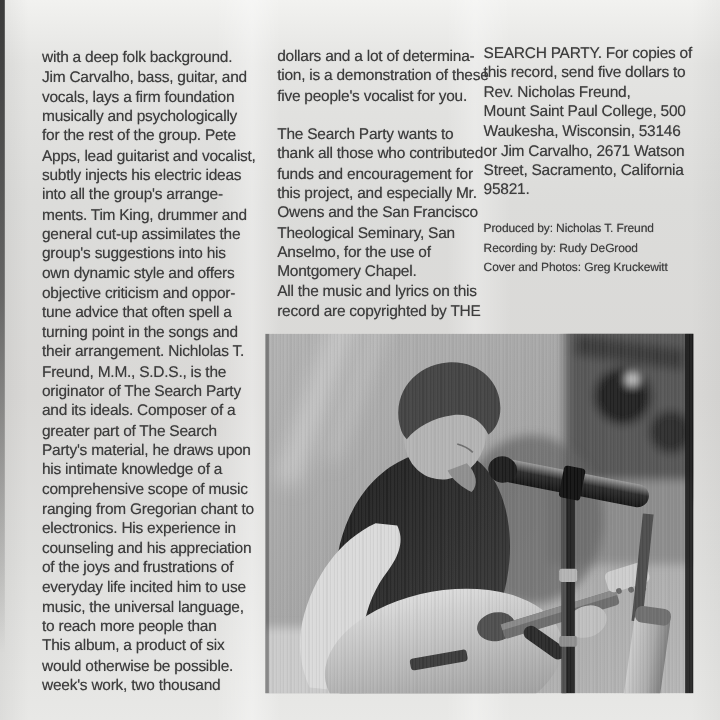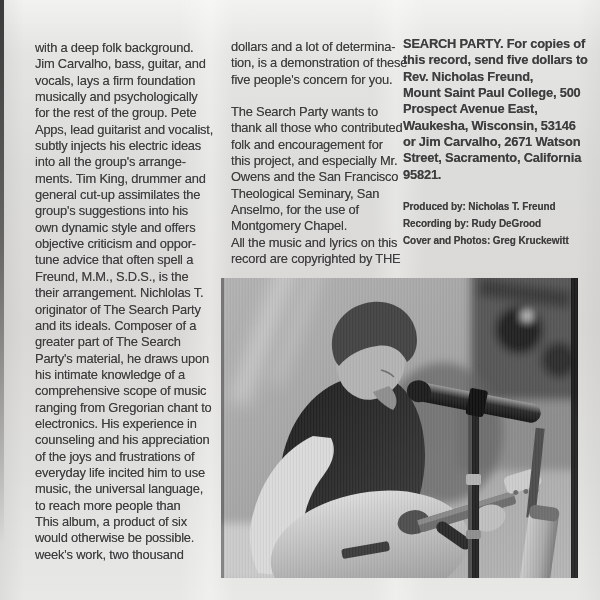--- a/index.html
+++ b/index.html
@@ -24,21 +24,21 @@
   }
   .edge-left{
     position:absolute;left:0;top:0;width:4px;height:545px;pointer-events:none;
     background:linear-gradient(180deg, rgba(15,15,15,.8) 0%, rgba(15,15,15,.55) 45%, rgba(15,15,15,.25) 75%, rgba(15,15,15,0) 100%);
   }
   .col{position:absolute;font-size:12.9px;line-height:16.35px;letter-spacing:-.2px;
        text-shadow:0 0 .6px rgba(70,70,70,.65);}
   .col .line{white-space:nowrap;}
   .col-left{left:35px;top:40px;width:172px;}
   .col-middle{left:231px;top:39px;width:176px;}
-  .col-right{left:403px;top:36px;width:177px;font-weight:bold;}
+  .col-right{left:403px;top:36px;width:177px;}
   .block + .block{margin-top:16px;}
   .credits{font-size:10px;line-height:16.8px;margin-top:15px;letter-spacing:-.1px;}
   .photo{
     position:absolute;left:221px;top:278px;width:357px;height:300px;overflow:hidden;
     filter:grayscale(1) contrast(1.02);
   }
   .photo svg{display:block;}
   
   .photo::after{
     content:"";position:absolute;inset:0;pointer-events:none;
@@ -60,22 +60,23 @@
         <div class="line">for the rest of the group. Pete</div>
         <div class="line">Apps, lead guitarist and vocalist,</div>
         <div class="line">subtly injects his electric ideas</div>
         <div class="line">into all the group's arrange-</div>
         <div class="line">ments. Tim King, drummer and</div>
         <div class="line">general cut-up assimilates the</div>
         <div class="line">group's suggestions into his</div>
         <div class="line">own dynamic style and offers</div>
         <div class="line">objective criticism and oppor-</div>
         <div class="line">tune advice that often spell a</div>
+        <div class="line">turning point in the songs and</div>
+        <div class="line">their arrangement. Nichlolas T.</div>
         <div class="line">Freund, M.M., S.D.S., is the</div>
-        <div class="line">their arrangement. Nichlolas T.</div>
         <div class="line">originator of The Search Party</div>
         <div class="line">and its ideals. Composer of a</div>
         <div class="line">greater part of The Search</div>
         <div class="line">Party's material, he draws upon</div>
         <div class="line">his intimate knowledge of a</div>
         <div class="line">comprehensive scope of music</div>
         <div class="line">ranging from Gregorian chant to</div>
         <div class="line">electronics. His experience in</div>
         <div class="line">counseling and his appreciation</div>
         <div class="line">of the joys and frustrations of</div>
@@ -85,43 +86,42 @@
         <div class="line">This album, a product of six</div>
         <div class="line">would otherwise be possible.</div>
         <div class="line">week's work, two thousand</div>
       </div>
   </div>
 
   <div class="col col-middle">
     <div class="block">
         <div class="line">dollars and a lot of determina-</div>
         <div class="line">tion, is a demonstration of these</div>
-        <div class="line">five people's concern for you.</div>
+        <div class="line">five people's vocalist for you.</div>
       </div>
     <div class="block">
         <div class="line">The Search Party wants to</div>
         <div class="line">thank all those who contributed</div>
-        <div class="line">folk and encouragement for</div>
+        <div class="line">funds and encouragement for</div>
         <div class="line">this project, and especially Mr.</div>
         <div class="line">Owens and the San Francisco</div>
         <div class="line">Theological Seminary, San</div>
         <div class="line">Anselmo, for the use of</div>
         <div class="line">Montgomery Chapel.</div>
         <div class="line">All the music and lyrics on this</div>
         <div class="line">record are copyrighted by THE</div>
       </div>
   </div>
 
   <div class="col col-right">
     <div class="block">
         <div class="line">SEARCH PARTY. For copies of</div>
         <div class="line">this record, send five dollars to</div>
         <div class="line">Rev. Nicholas Freund,</div>
         <div class="line">Mount Saint Paul College, 500</div>
-        <div class="line">Prospect Avenue East,</div>
         <div class="line">Waukesha, Wisconsin, 53146</div>
         <div class="line">or Jim Carvalho, 2671 Watson</div>
         <div class="line">Street, Sacramento, California</div>
         <div class="line">95821.</div>
       </div>
     <div class="block credits">
         <div class="line">Produced by: Nicholas T. Freund</div>
         <div class="line">Recording by: Rudy DeGrood</div>
         <div class="line">Cover and Photos: Greg Kruckewitt</div>
       </div>

